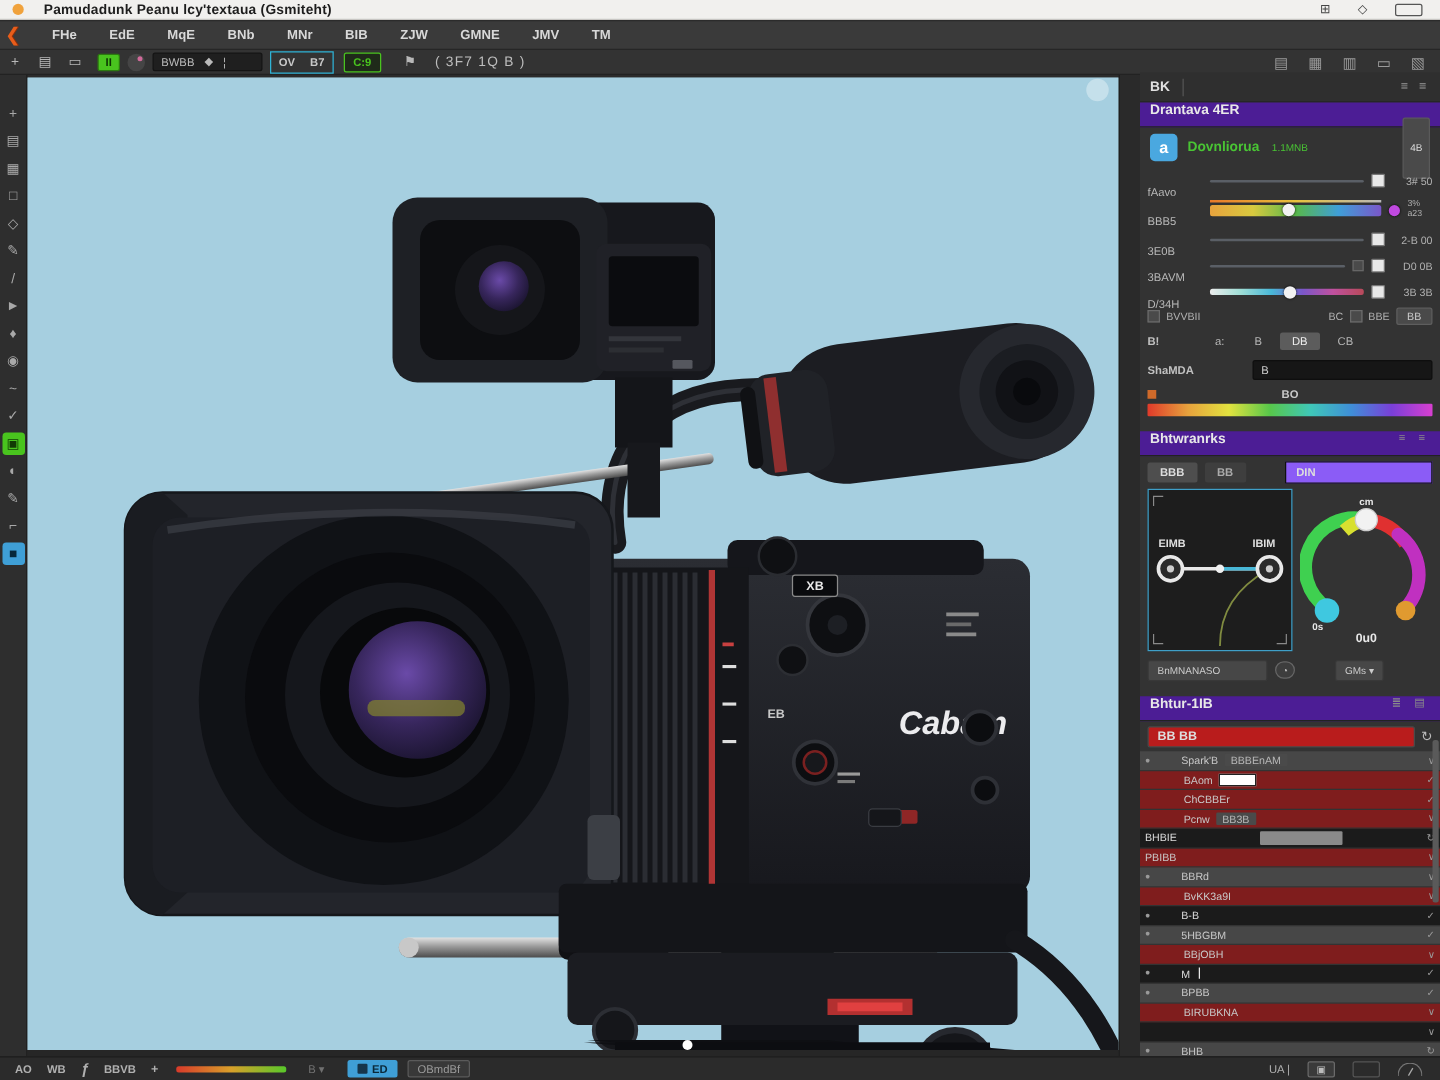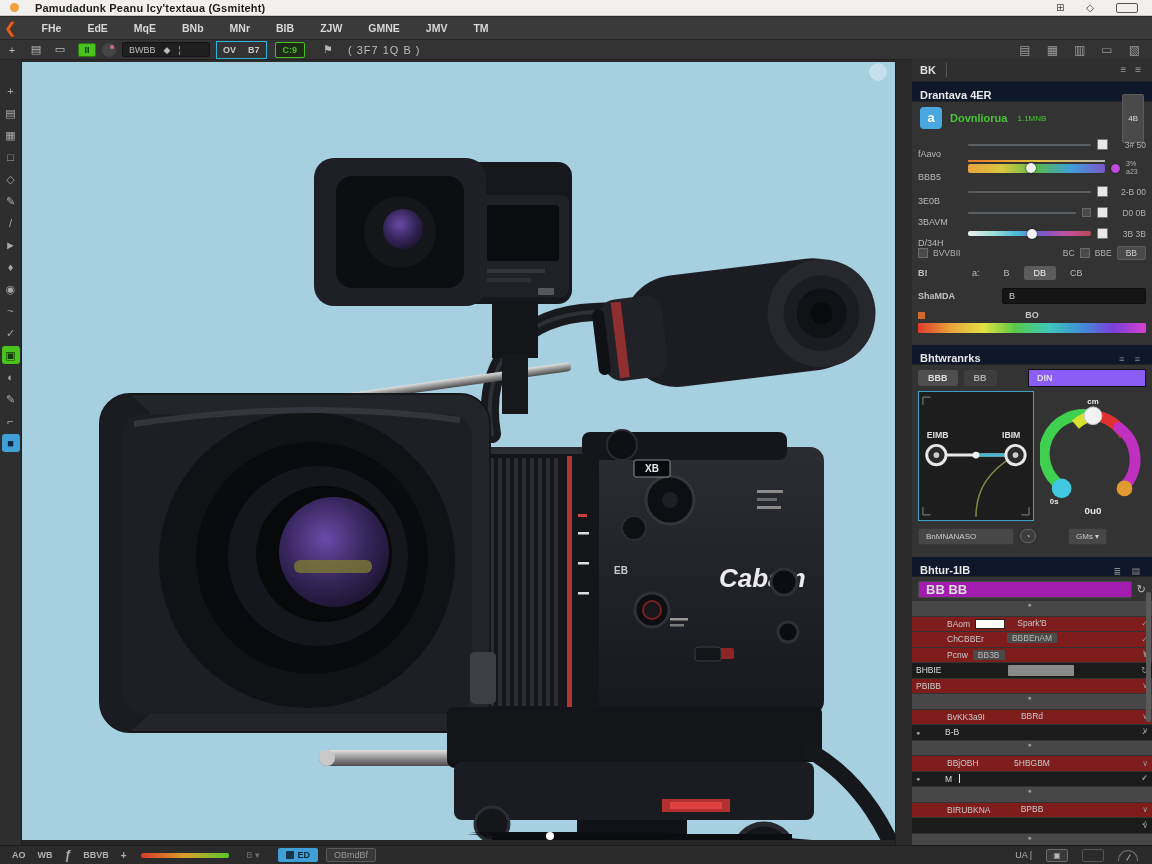--- a/index.html
+++ b/index.html
@@ -49,21 +49,21 @@
   
   #viewport { position:absolute; left:22px; top:62px; width:873px; height:778px; background:#a6cfe0; overflow:hidden; }
   #vp-bottom { position:absolute; left:22px; top:840px; width:873px; height:5px; background:#262626; }
   #gutter { position:absolute; left:895px; top:60px; width:17px; height:785px; background:#2a2a2a; border-left:1px solid #1f1f1f; }
 
   
   #rightpanel { position:absolute; left:912px; top:58px; width:240px; height:787px; background:#333333; overflow:hidden; }
   .rtabbar { height:24px; background:#2f2f2f; border-bottom:1px solid #242424; display:flex; align-items:center; padding:0 8px; }
   .rtab { font-weight:bold; color:#e0e0e0; padding-right:10px; border-right:1px solid #555; height:14px; line-height:14px; }
   .rtabicons { margin-left:auto; color:#9a9a9a; letter-spacing:3px; font-size:10px; }
-  .sechead { height:20px; background:#0f172a; border-bottom:1px solid #222; display:flex; align-items:flex-end;
+  .sechead { height:20px; background:#4c1d95; border-bottom:1px solid #222; display:flex; align-items:flex-start;
     padding:0 8px; font-weight:bold; color:#e8e8e8; }
   .sechead .hicons { margin-left:auto; color:#8a8a8a; font-size:9px; letter-spacing:4px; }
 
   .matrow { height:32px; display:flex; align-items:center; padding:0 8px; gap:8px; }
   .maticon { width:22px; height:22px; border-radius:4px; background:#4aa8e0; color:#fff; font-weight:bold;
     text-align:center; line-height:22px; font-size:13px; }
   .matname { color:#49c434; font-weight:bold; font-size:11px; }
   .matbadge { color:#49c434; font-size:8px; margin-left:2px; }
   .matbtn { margin-left:auto; background:#4a4a4a; border:1px solid #5a5a5a; color:#ddd; font-size:8px;
     padding:19px 5px; border-radius:2px; }
@@ -110,27 +110,27 @@
   .balfield { margin-left:auto; width:118px; height:18px; background:#8b5cf6; border:1px solid #101010;
     color:#ddd; font-weight:bold; font-size:9px; line-height:17px; padding:0 8px; }
   .scopes { height:132px; display:flex; padding:0 6px; gap:6px; }
   .comborow { height:26px; display:flex; align-items:center; padding:2px 6px; gap:6px; }
   .combo { height:17px; background:#474747; border:1px solid #383838; border-radius:2px; color:#ccc;
     font-size:8px; line-height:16px; padding:0 7px; }
   .spin { width:16px; height:14px; border:1px solid #666; border-radius:7px; background:#3d3d3d; color:#bbb;
     font-size:8px; text-align:center; line-height:13px; }
 
   .lsearch { height:24px; display:flex; align-items:center; padding:2px 6px; gap:5px; }
-  .lsearchfield { flex:1; height:17px; background:#a21caf; border:1px solid #494949; border-radius:2px;
-    color:#ddd; font-size:13px; font-weight:bold; line-height:16px; padding:0 7px; }
+  .lsearchfield { flex:1; height:17px; background:#b91c1c; border:1px solid #494949; border-radius:2px;
+    color:#ddd; font-size:10px; font-weight:bold; line-height:16px; padding:0 7px; }
   .lsearchico { color:#bbb; font-size:11px; }
 
   .lrow { height:15.5px; display:flex; align-items:center; padding:0 4px; gap:5px; background:#7f1d1d;
     border-bottom:1px solid #333; font-size:8.5px; color:#c8c8c8; }
-  .lrow.shade { background:#474747;flex-direction:column; }
+  .lrow.shade { background:#474747; }
   .lrow.dark { background:#1b1b1b; color:#ddd; }
   .lrow .eye { width:9px; color:#9a9a9a; font-size:7px; }
   .lrow .ind1 { width:10px; } .lrow .ind2 { width:26px; }
   .lrow .lval { color:#b8b8b8; background:#4a4a4a; padding:0 5px; border-radius:1px; }
   .lrow .swatch { width:30px; height:10px; background:#fff; border:1px solid #222; }
   .lrow .rt { margin-left:auto; color:#9a9a9a; font-size:8px; }
   .lrow .graybtn { margin-left:auto; width:66px; height:11px; background:#8a8a8a; border-radius:1px; }
   .lrow .cursorbar { width:1px; height:9px; background:#e8e8e8; margin-left:2px; }
   .rscroll { position:absolute; right:1px; top:534px; width:5px; height:130px; background:#5a5a5a; border-radius:2px; }
 

